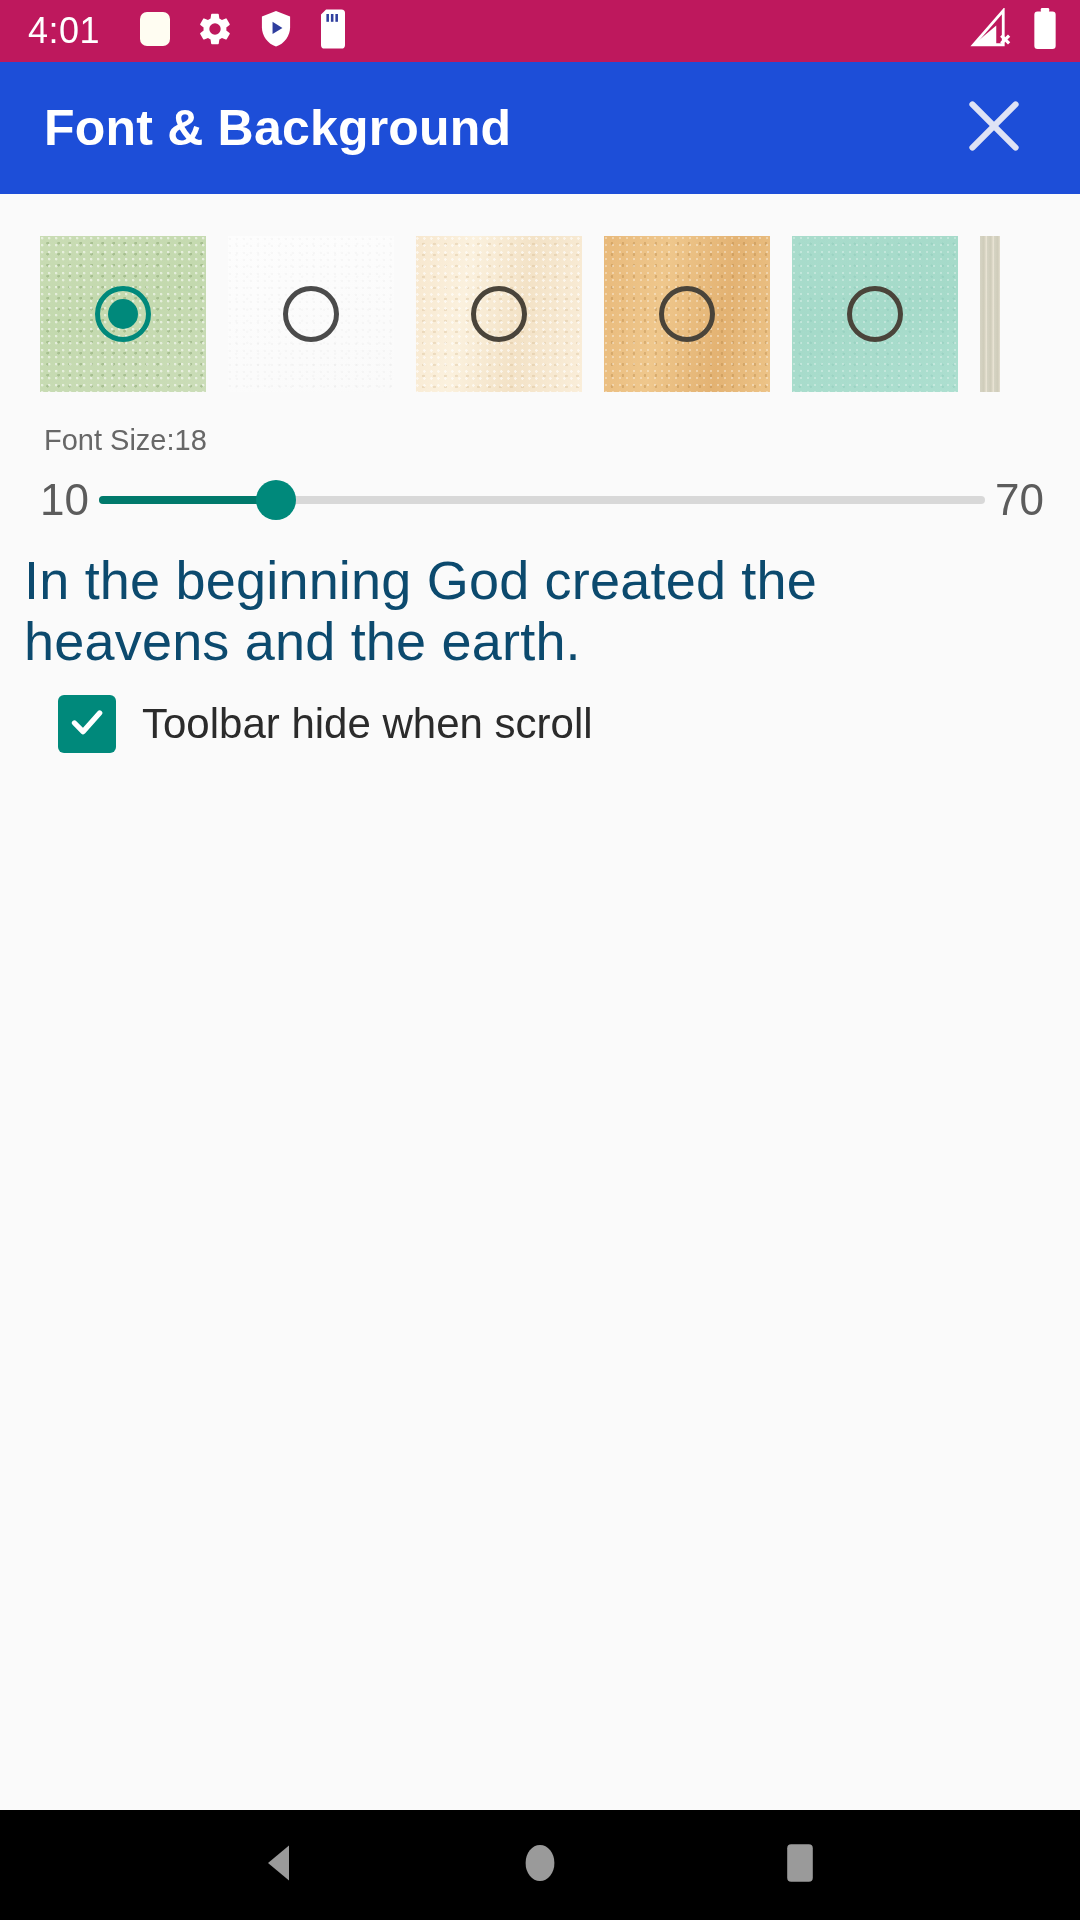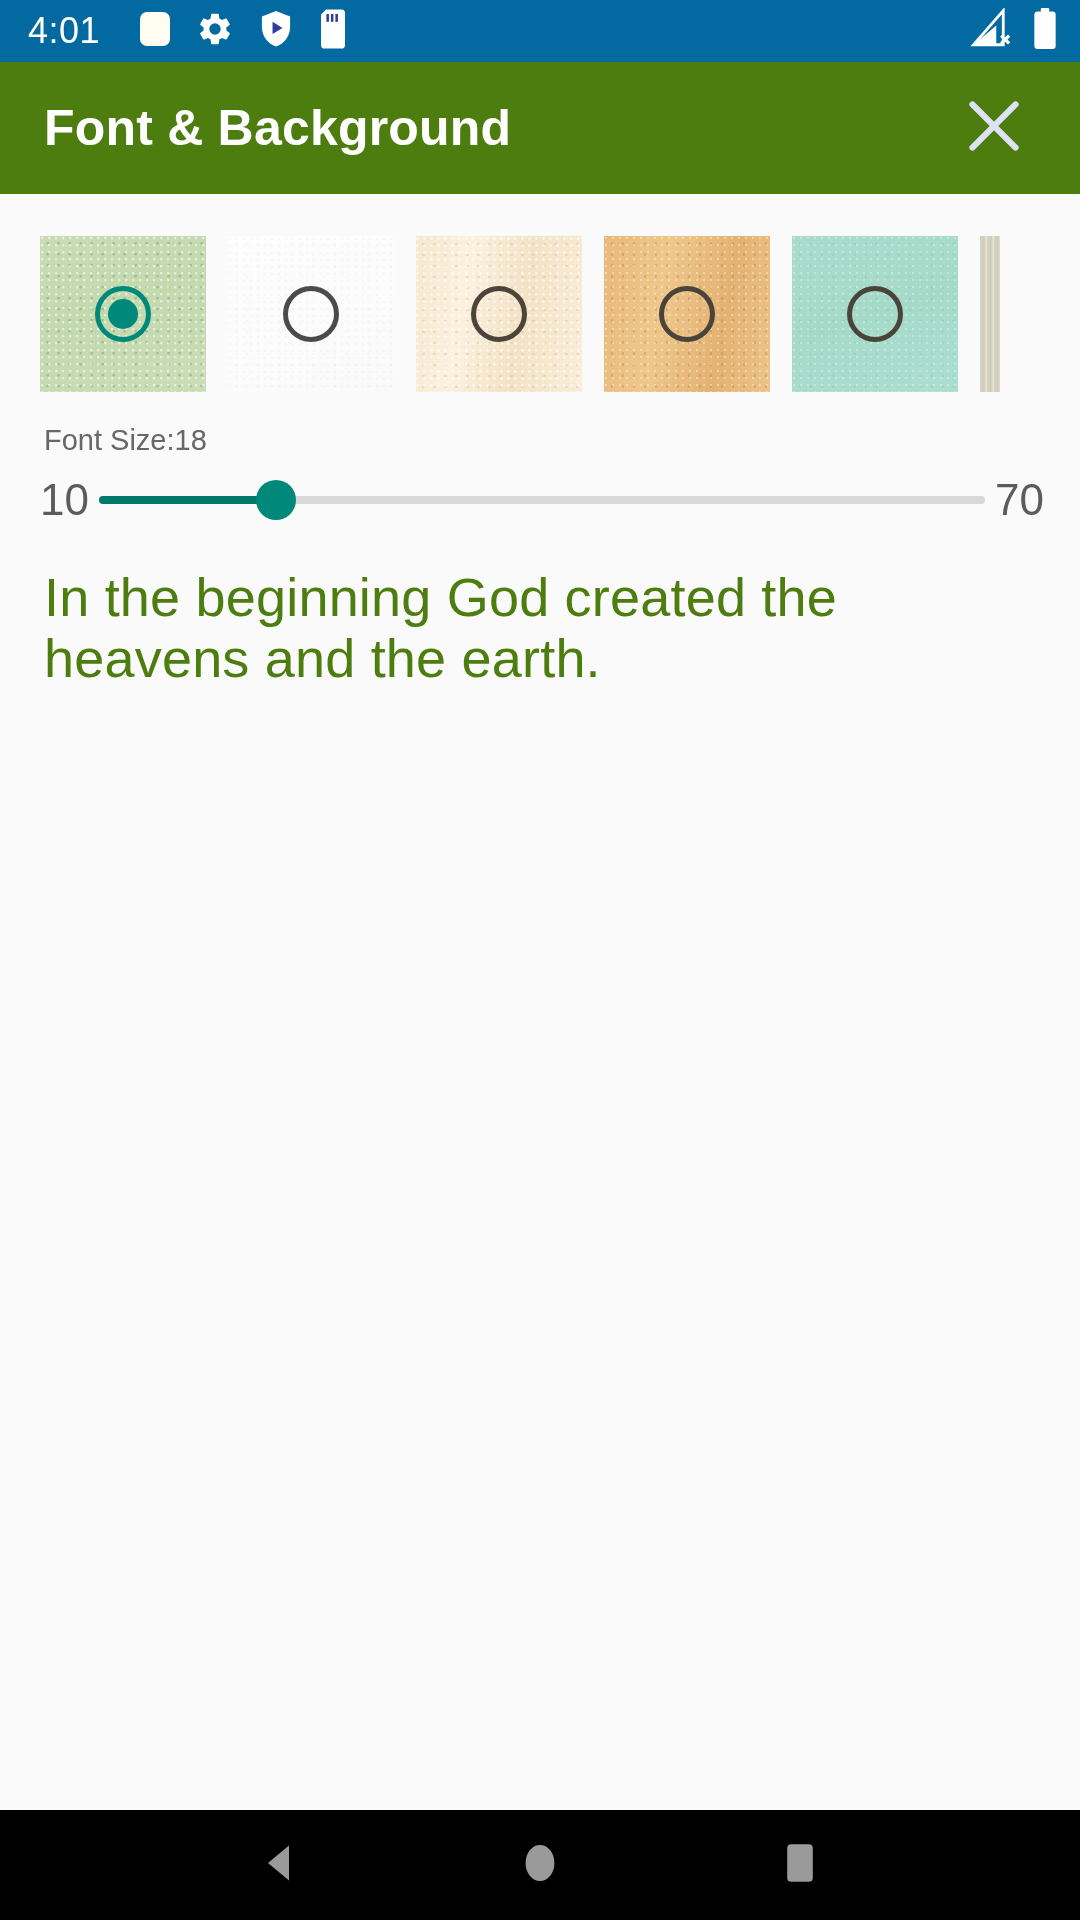--- a/index.html
+++ b/index.html
@@ -7,37 +7,37 @@
     width:1080px; height:1920px;
     background:#FAFAFA;
     font-family:"Liberation Sans", sans-serif;
     overflow:hidden;
   }
   body { display:flex; flex-direction:column; }
 
   
   .statusbar{
     height:62px; flex:0 0 62px;
-    background:#0369a1;
+    background:#be185d;
     display:flex; align-items:center;
     padding:0 22px 0 28px;
     color:#FFFFFF;
   }
   .sb-time{
     font-size:36px; letter-spacing:0.5px; line-height:1;
     font-weight:400; color:#FFFFFF;
   }
   .sb-left-icons{ display:flex; align-items:center; gap:24px; margin-left:38px; }
   .sb-right{ margin-left:auto; display:flex; align-items:center; gap:18px; }
   .sb-ico{ display:block; }
 
   
   .appbar{
     height:132px; flex:0 0 132px;
-    background:#4d7c0f;
+    background:#1d4ed8;
     display:flex; align-items:center;
     padding:0 38px 0 44px;
   }
   .appbar-title{
     color:#FFFFFF;
     font-size:50px;
     font-weight:700;
     letter-spacing:0.2px;
     line-height:1;
   }
@@ -172,25 +172,25 @@
   .slider-thumb{
     position:absolute; top:50%;
     width:40px; height:40px;
     border-radius:50%;
     background:#00897B;
     transform:translate(-50%,-50%);
   }
 
   
   .preview{
-    margin-top:39px;
-    padding:0 56px 0 44px;
+    margin-top:22px;
+    padding:0 56px 0 24px;
     font-size:54px;
     line-height:1.12;
-    color:#4d7c0f;
+    color:#0c4a6e;
     letter-spacing:0.2px;
   }
 
   
   .toolbar-label{
     margin-top:40px;
     padding-left:44px;
     font-size:35px;
     color:#767676;
     line-height:1.25;
@@ -324,20 +324,30 @@
     <span class="slider-track">
       <span class="slider-fill" style="width:20%"></span>
       <span class="slider-thumb" style="left:20%"></span>
     </span>
     <span class="slider-max">70</span>
   </div>
 
   <div class="preview">In the beginning God created the heavens and the earth.</div>
 
 
+  <div class="checkbox-row">
+    <span class="checkbox">
+      <span>
+        <svg width="40" height="40" viewBox="0 0 24 24" fill="none" stroke="#FFFFFF" stroke-width="3.2" stroke-linecap="round" stroke-linejoin="round">
+          <polyline points="4.5,12.6 9.6,17.8 19.6,6.6"></polyline>
+        </svg>
+      </span>
+    </span>
+    <span class="checkbox-label">Toolbar hide when scroll</span>
+  </div>
 
 </div>
 
 <div class="navbar">
   <div class="nav-btn">
     <span>
       <svg width="48" height="48" viewBox="0 0 24 24">
           <path d="M16.5 3.2 6 12l10.5 8.8V3.2z" fill="#9A9A9A"></path>
         </svg>
     </span>

